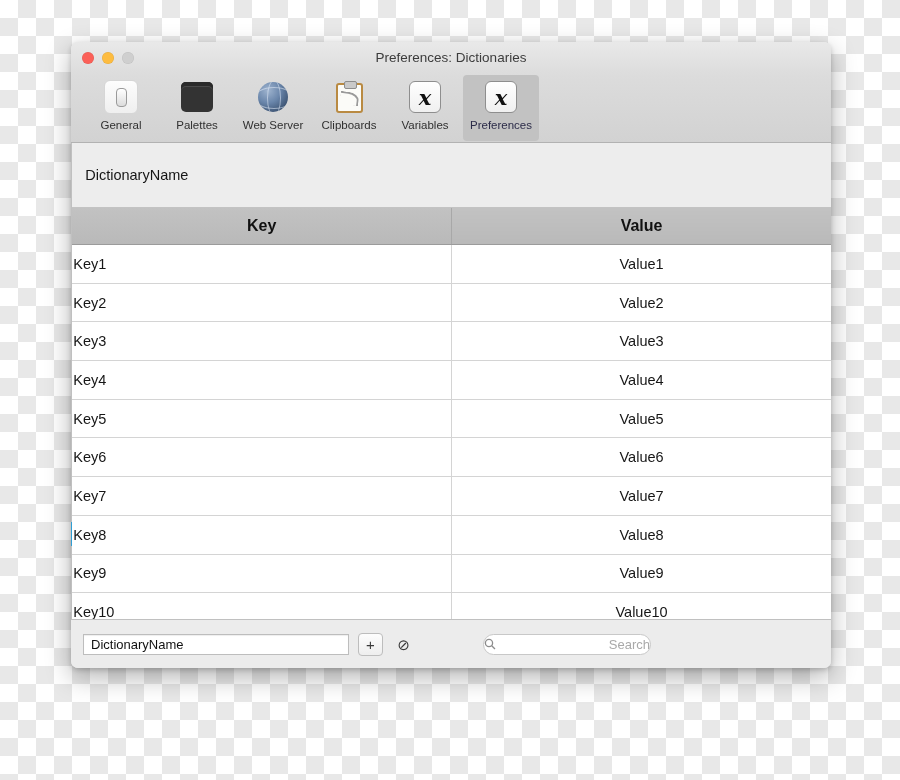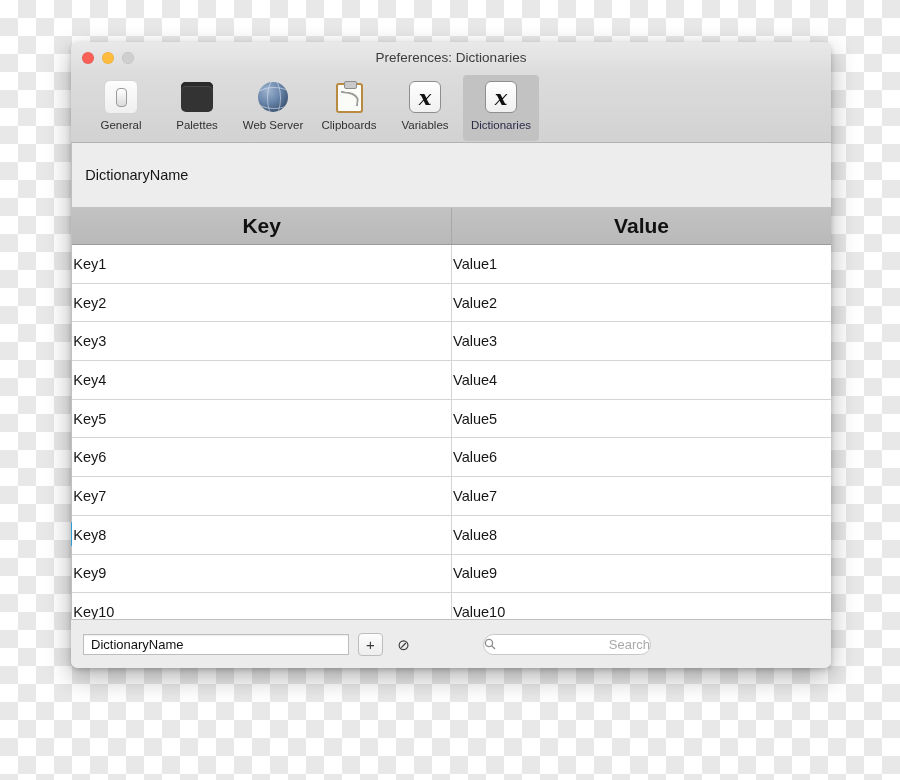--- a/index.html
+++ b/index.html
@@ -227,38 +227,38 @@
   }
   table.kv {
     width: 100%;
     border-collapse: collapse;
     table-layout: fixed;
   }
   table.kv th {
     background: linear-gradient(to bottom,#c2c2c2,#b9b9b9);
     border-bottom: 1px solid #9b9b9b;
     border-right: 1px solid #a8a8a8;
-    font-size: 21px;
+    font-size: 16px;
     font-weight: bold;
     color: #111;
     height: 34px;
     text-align: center;
   }
   table.kv th:last-child { border-right: none; }
   table.kv td {
     height: 35.7px;
     border-bottom: 1px solid #d4d4d4;
     border-right: 1px solid #d4d4d4;
     font-size: 14.5px;
     color: #161616;
     background: #ffffff;
     overflow: hidden;
     white-space: nowrap;
   }
-  table.kv td:last-child { border-right: none; }
+  table.kv td:last-child { border-right: none; text-align: center; }
 
   
   .bottombar {
     height: 48px;
     flex: 0 0 auto;
     background: #ececec;
     border-top: 1px solid #c0c0c0;
     display: flex;
     align-items: center;
     padding: 0 12px;
@@ -357,21 +357,21 @@
     <div class="tool">
       <div class="glyph">
         <div class="ic-x">x</div>
       </div>
       <div class="lbl">Variables</div>
     </div>
     <div class="tool selected">
       <div class="glyph">
         <div class="ic-x">x</div>
       </div>
-      <div class="lbl">Dictionaries</div>
+      <div class="lbl">Preferences</div>
     </div>
   </div>
 
   <div class="content">
 
     <div class="sidebar" id="sidebar">
         <div class="row"></div>
         <div class="row"></div>
         <div class="row"></div>
         <div class="row"></div>

